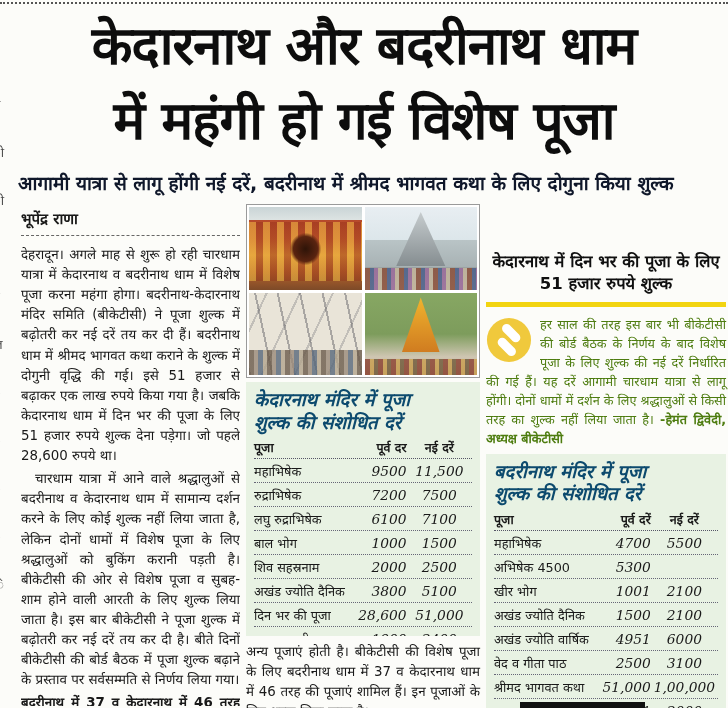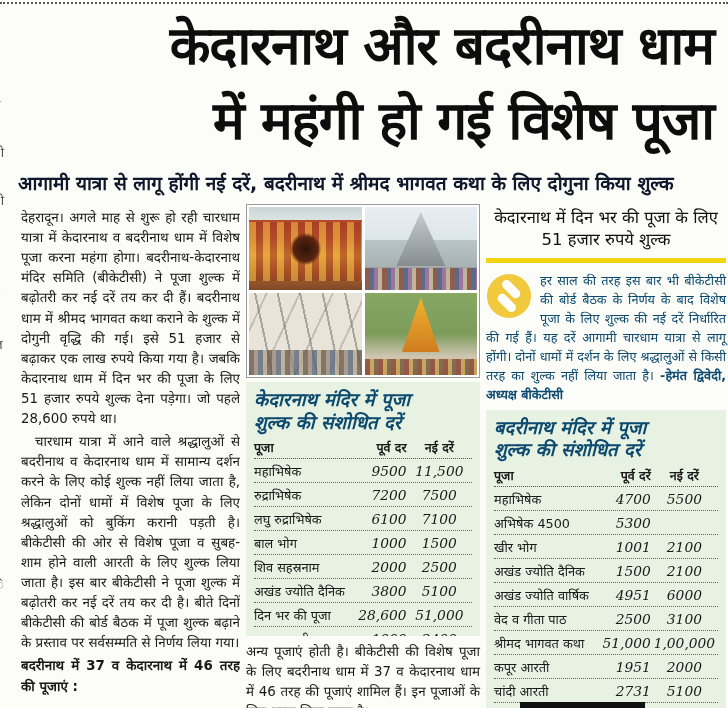--- a/index.html
+++ b/index.html
@@ -8,21 +8,21 @@
   .top-rule{position:absolute;top:2px;left:0;right:0;border-top:2px dotted #555;}
 
   
   .torn-edge{position:absolute;left:0;top:95px;width:14px;height:600px;overflow:hidden;
              display:flex;flex-direction:column;gap:30px;color:#4a4a4a;font-size:13px;}
   .torn-edge span{display:block;margin-left:-7px;}
 
   
   .headline{position:absolute;top:8px;left:14px;width:700px;text-align:center;
             font-weight:800;color:#0d0d0d;font-size:53px;line-height:1.42;letter-spacing:-1px;}
-  .headline div{white-space:nowrap;text-align:right;}
+  .headline div{white-space:nowrap;}
   .subheadline{position:absolute;top:170px;left:18px;width:706px;font-weight:700;
                font-size:19px;color:#0f172a;white-space:nowrap;overflow:hidden;}
 
   
   .col1{position:absolute;left:21px;top:208px;width:219px;height:498px;overflow:hidden;}
   .byline{font-weight:700;font-size:15px;padding-bottom:7px;border-bottom:1px dashed #666;margin-bottom:9px;}
   .body-text{font-size:13.4px;line-height:1.5;text-align:justify;}
   .body-text p{margin:0 0 3px 0;}
   .body-text p.indent{text-indent:14px;}
   .bold-lead{font-weight:700;}
@@ -65,23 +65,23 @@
   .trow:last-child{border-bottom:none;}
   .c-name{flex:1.35;}
   .c-prev{flex:.75;text-align:right;}
   .c-new{flex:.9;text-align:center;}
   .trow .c-prev,.trow .c-new{font-family:"DejaVu Serif","Liberation Serif",serif;font-style:italic;font-size:13.8px;}
 
   .col2-cont{margin-top:6px;width:234px;font-size:13.4px;line-height:1.5;text-align:justify;}
 
   
   .col3{position:absolute;left:486px;top:207px;width:240px;}
-  .hl-title{text-align:center;font-weight:400;font-size:16.5px;line-height:1.35;color:#101010;}
+  .hl-title{text-align:center;font-weight:700;font-size:16.5px;line-height:1.35;color:#101010;margin-top:44px;}
   .hl-bar{height:5px;background:#f2d411;margin:6px 0 8px 0;}
-  .quote-block{font-size:12.7px;line-height:1.5;text-align:justify;color:#0c4a6e;min-height:118px;}
+  .quote-block{font-size:12.7px;line-height:1.5;text-align:justify;color:#4d7c0f;min-height:118px;}
   .quote-icon{float:left;width:46px;height:46px;margin:2px 8px 2px 0;}
   .attribution{font-weight:700;}
   .badri-wrap{margin-top:6px;}
 
   .bottom-bar{position:absolute;left:520px;top:702px;width:125px;height:6px;background:#111;}
 </style>
 </head>
 <body>
 
 <div class="page">
@@ -102,20 +102,21 @@
     </div>
 
   <div class="headline">
     <div>केदारनाथ और बदरीनाथ धाम</div>
     <div>में महंगी हो गई विशेष पूजा</div>
   </div>
 
   <div class="subheadline">आगामी यात्रा से लागू होंगी नई दरें, बदरीनाथ में श्रीमद भागवत कथा के लिए दोगुना किया शुल्क</div>
 
   <div class="col1">
+    <div class="byline">भूपेंद्र राणा</div>
     <div class="body-text">
       <p>देहरादून। अगले माह से शुरू हो रही चारधाम यात्रा में केदारनाथ व बदरीनाथ धाम में विशेष पूजा करना महंगा होगा। बदरीनाथ-केदारनाथ मंदिर समिति (बीकेटीसी) ने पूजा शुल्क में बढ़ोतरी कर नई दरें तय कर दी हैं। बदरीनाथ धाम में श्रीमद भागवत कथा कराने के शुल्क में दोगुनी वृद्धि की गई। इसे 51 हजार से बढ़ाकर एक लाख रुपये किया गया है। जबकि केदारनाथ धाम में दिन भर की पूजा के लिए 51 हजार रुपये शुल्क देना पड़ेगा। जो पहले 28,600 रुपये था।</p>
       <p class="indent">चारधाम यात्रा में आने वाले श्रद्धालुओं से बदरीनाथ व केदारनाथ धाम में सामान्य दर्शन करने के लिए कोई शुल्क नहीं लिया जाता है, लेकिन दोनों धामों में विशेष पूजा के लिए श्रद्धालुओं को बुकिंग करानी पड़ती है। बीकेटीसी की ओर से विशेष पूजा व सुबह-शाम होने वाली आरती के लिए शुल्क लिया जाता है। इस बार बीकेटीसी ने पूजा शुल्क में बढ़ोतरी कर नई दरें तय कर दी है। बीते दिनों बीकेटीसी की बोर्ड बैठक में पूजा शुल्क बढ़ाने के प्रस्ताव पर सर्वसम्मति से निर्णय लिया गया।</p>
       <p><span class="bold-lead">बदरीनाथ में 37 व केदारनाथ में 46 तरह की पूजाएं :</span> </p>
     </div>
   </div>
 
   <div class="col2">
     <div class="photo">
       <div class="ph ph-tl"></div>

